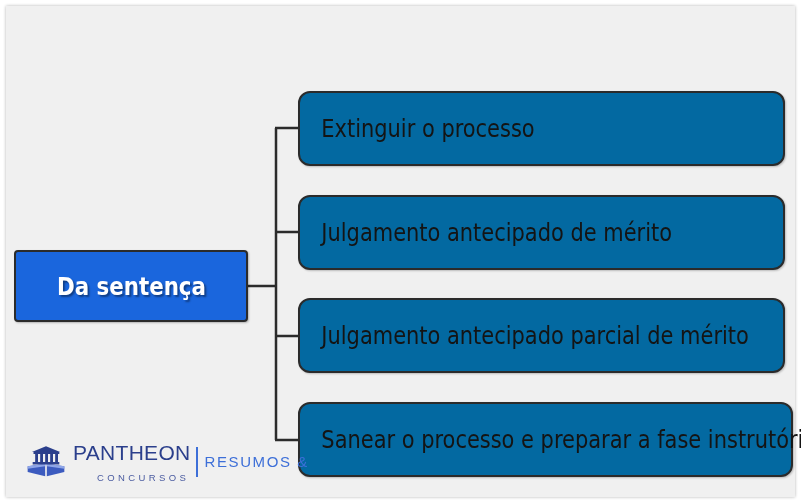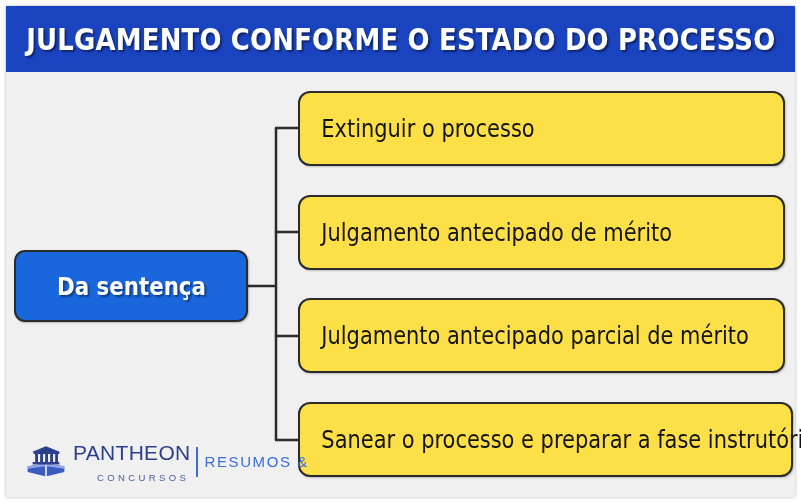--- a/index.html
+++ b/index.html
@@ -62,21 +62,21 @@
 
   
   .root-node {
     position: absolute;
     left: 8px;
     top: 178px;
     width: 234px;
     height: 72px;
     background: #1a66dd;
     border: 2.5px solid #2b2b2b;
-    border-radius: 11px;
+    border-radius: 4px;
     box-sizing: border-box;
     display: flex;
     align-items: center;
     justify-content: center;
     box-shadow: 1px 1px 2px rgba(0,0,0,0.25);
   }
   .root-node-label {
     color: #ffffff;
     font-family: "Liberation Sans Narrow", "DejaVu Sans Condensed", "Liberation Sans", sans-serif;
     font-weight: bold;
@@ -95,21 +95,21 @@
     height: 425px;
     pointer-events: none;
   }
 
   
   .leaf-box {
     position: absolute;
     left: 292px;
     width: 487px;
     height: 75px;
-    background: #fde047;
+    background: #0369a1;
     border: 2.5px solid #2b2b2b;
     border-radius: 12px;
     box-sizing: border-box;
     display: flex;
     align-items: center;
     box-shadow: 1px 1px 2px rgba(0,0,0,0.22);
   }
   .leaf-box.b0 { top: 19px; }
   .leaf-box.b1 { top: 123px; }
   .leaf-box.b2 { top: 226px; }
@@ -189,23 +189,20 @@
     white-space: nowrap;
   }
 </style>
 </head>
 <body>
 
 <div id="canvas">
 
   <div class="page-frame"></div>
 
-  <div class="header-band">
-    <div class="header-title">JULGAMENTO CONFORME O ESTADO DO PROCESSO</div>
-  </div>
 
   <div class="diagram">
 
     <svg class="connectors" viewBox="0 0 789 425" width="789" height="425">
 
       <line x1="242" y1="214" x2="271" y2="214" stroke="#2b2b2b" stroke-width="2.5"></line>
 
       <line x1="270" y1="56" x2="270" y2="368" stroke="#2b2b2b" stroke-width="2.5"></line>
 
       <line x1="269" y1="56" x2="292" y2="56" stroke="#2b2b2b" stroke-width="2.5"></line>

